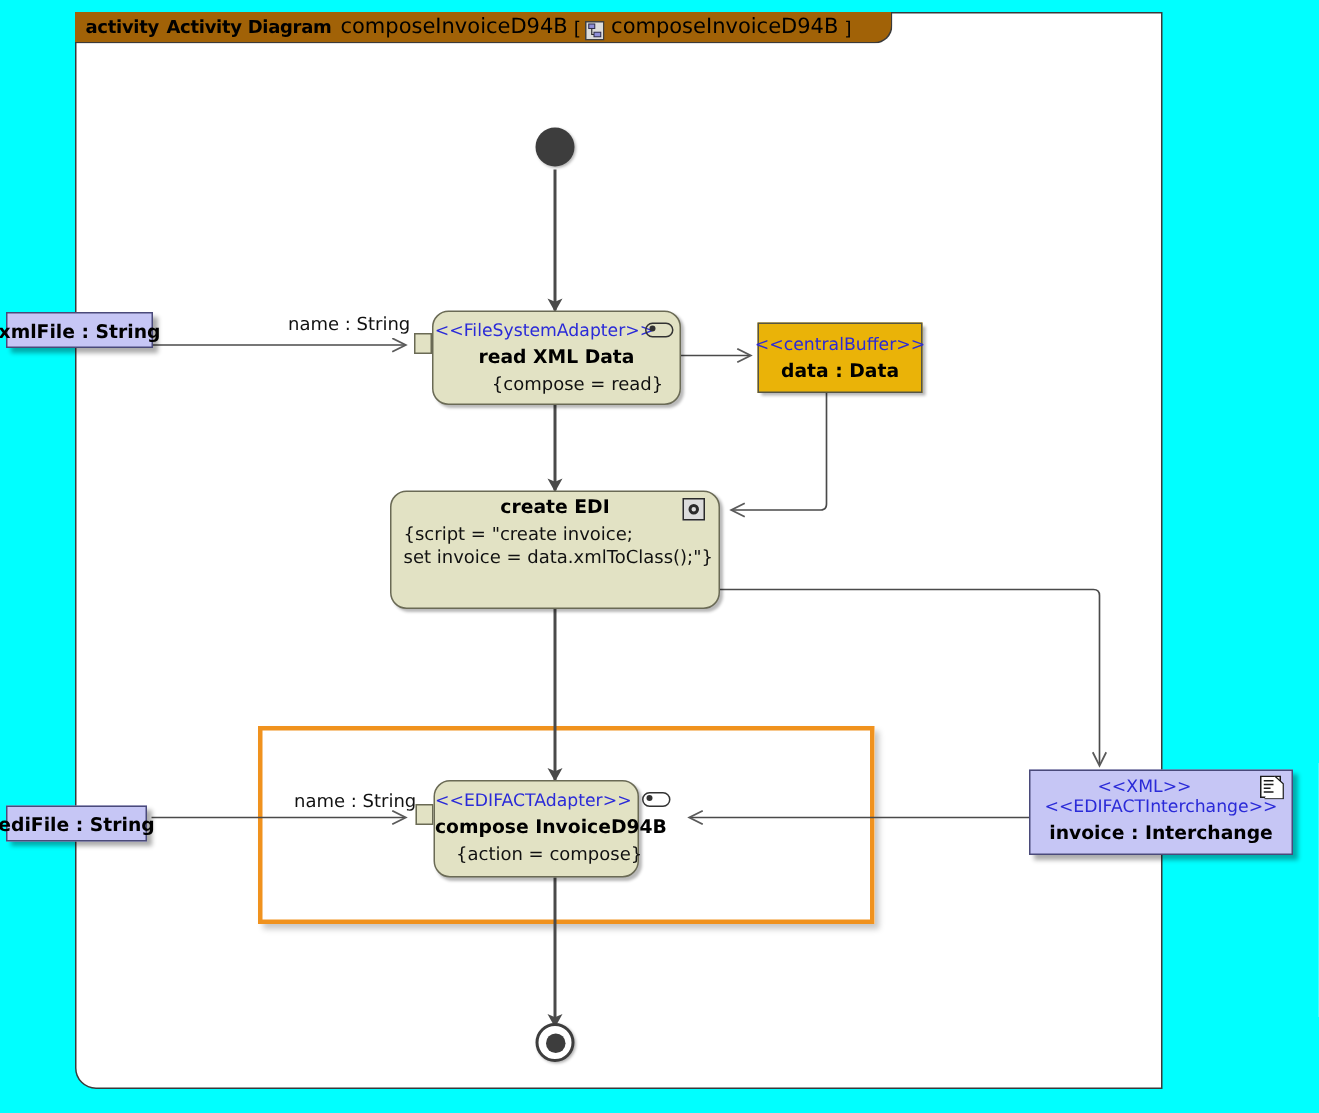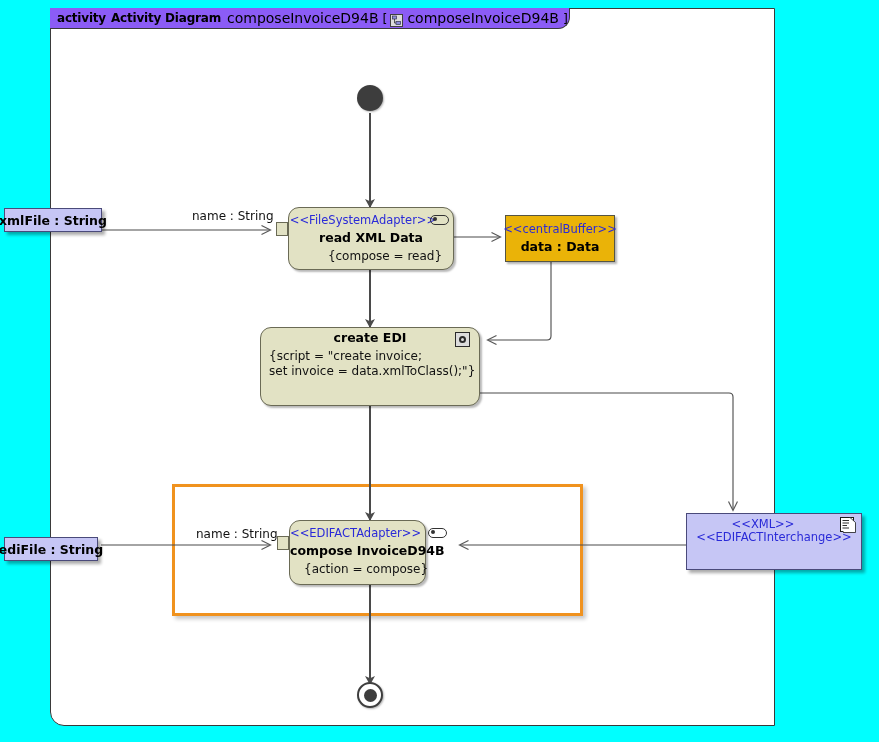--- a/index.html
+++ b/index.html
@@ -25,29 +25,29 @@
     background: #ffffff;
     border: 1px solid #3a3a3a;
     border-radius: 0 0 0 14px;
     box-sizing: border-box;
   }
   #frame-header {
     position: absolute;
     left: 50px;
     top: 8px;
     height: 21px;
-    background: #8b5cf6;
+    background: #a16207;
     border: 1px solid #3a3a3a;
     border-left: none;
     border-top: none;
     border-radius: 0 0 12px 0;
     box-sizing: border-box;
     display: flex;
     align-items: center;
-    padding: 0 1px 0 7px;
+    padding: 0 26px 0 7px;
     white-space: nowrap;
     z-index: 6;
   }
   #frame-header .kw {
     font-weight: bold;
     font-size: 12px;
     color: #000;
     letter-spacing: -0.2px;
   }
   #frame-header .nm {
@@ -343,20 +343,21 @@
   <div class="stereo" style="margin-top:6px; padding-right:18px;">&lt;&lt;EDIFACTAdapter&gt;&gt;</div>
   <div class="node-title" style="margin-top:3px;">compose InvoiceD94B</div>
   <div class="node-prop" style="margin-top:4px; padding-left:14px;">{action = compose}</div>
 </div>
 <div class="input-pin" style="left:277px; top:536px;"></div>
 <div class="pill-icon" style="left:428px; top:528px;"></div>
 
 <div class="object-node" style="left:686px; top:513px; width:176px; height:57px;">
   <div class="stereo" style="margin-top:4px; padding-right:22px;">&lt;&lt;XML&gt;&gt;</div>
   <div class="stereo" style="margin-top:0px;">&lt;&lt;EDIFACTInterchange&gt;&gt;</div>
+  <div class="node-title" style="margin-top:3px;">invoice : Interchange</div>
 </div>
 <div class="doc-icon" style="left:840px; top:517px;">
   <svg width="16" height="16" viewBox="0 0 16 16">
     <rect x="0.5" y="0.5" width="13" height="14" fill="#ffffff" stroke="#1a1a1a"></rect>
     <path d="M10,0.5 L15.5,5.5 L15.5,15.5 L3,15.5" fill="#ffffff" stroke="#1a1a1a" stroke-width="0.8"></path>
     <line x1="2.5" y1="3.5" x2="9" y2="3.5" stroke="#1a1a1a" stroke-width="0.9"></line>
     <line x1="2.5" y1="6" x2="9" y2="6" stroke="#1a1a1a" stroke-width="0.9"></line>
     <line x1="2.5" y1="8.5" x2="7" y2="8.5" stroke="#1a1a1a" stroke-width="0.9"></line>
     <line x1="2.5" y1="11" x2="9" y2="11" stroke="#1a1a1a" stroke-width="0.9"></line>
   </svg>

